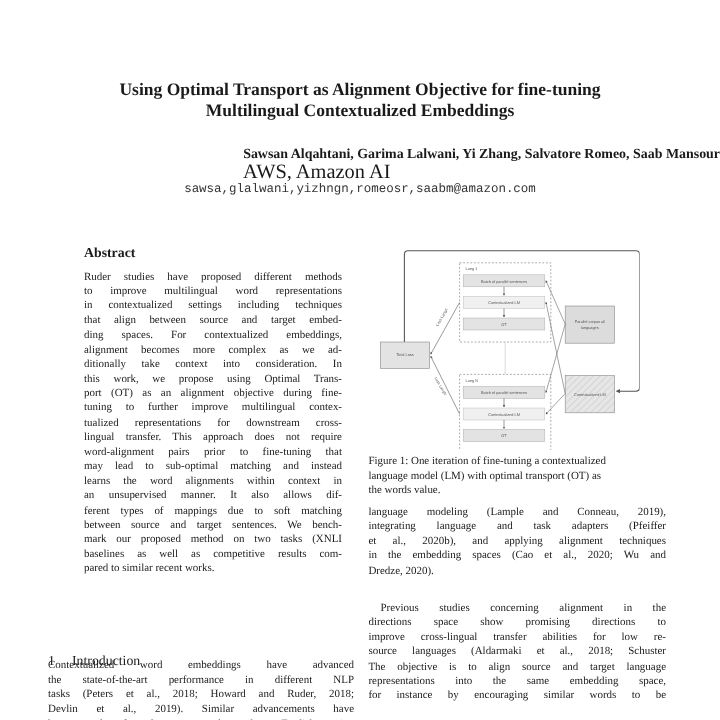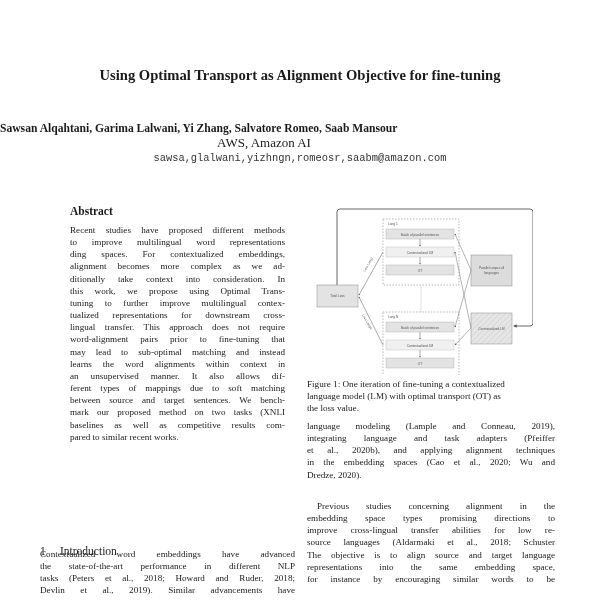--- a/index.html
+++ b/index.html
@@ -1,22 +1,22 @@
 <!DOCTYPE html>
 <html><head>
 <meta charset="utf-8">
 <style>
   html, body { margin:0; padding:0; background:#ffffff; }
   body { width:600px; height:600px; overflow:hidden; position:relative;
          font-family: "Liberation Serif", "DejaVu Serif", serif; color:#1a1a1a; }
   .abs { position:absolute; }
   .title { left:0; width:600px; top:66px; text-align:center; font-weight:bold;
            font-size:14.6px; line-height:18px; }
-  .authors { left:0; width:600px; top:122px; text-align:left; font-weight:bold; font-size:11.6px; line-height:14px; }
-  .affil { left:0; width:528px; top:136px; text-align:center; font-size:13px; line-height:14px; }
+  .authors { left:0; width:600px; top:122px; text-align:right; font-weight:bold; font-size:11.6px; line-height:14px; }
+  .affil { left:0; width:528px; top:136px; text-align:center; font-size:17px; line-height:14px; }
   .emails { left:0; width:600px; top:151px; text-align:center; font-family:Liberation Mono, monospace;
             font-size:10.4px; line-height:14px; color:#333; }
   .abs-head { left:70px; width:215px; top:205px; font-weight:bold; font-size:11.5px; }
   .para { font-size:9.15px; line-height:12.15px; text-align:justify; }
   .para .ln { display:block; text-align:justify; text-align-last:justify; white-space:nowrap; }
   .para .ln.last { text-align-last:left; }
   .abstract { left:70px; width:215px; top:224px; }
   .intro-head { left:40px; top:545px; font-weight:normal; font-size:11.5px; }
   .intro-head .num { display:inline-block; width:20px; }
   .intro { left:40px; width:255px; top:548px; }
@@ -26,33 +26,37 @@
   .caption { left:307px; width:248px; top:378px; font-size:9.15px; line-height:12.15px; }
   .figure { left:308px; top:205px; width:225px; height:170px; }
   .figure svg { width:225px; height:170px; }
   .fig-txt { font-family:"Liberation Sans","DejaVu Sans",sans-serif; font-size:3.2px; fill:#555; }
 </style>
 </head>
 <body>
 
 <div class="abs title">
   <div>Using Optimal Transport as Alignment Objective for fine-tuning</div>
+  <div>Multilingual Contextualized Embeddings</div>
 </div>
 <div class="abs authors">Sawsan Alqahtani, Garima Lalwani, Yi Zhang, Salvatore Romeo, Saab Mansour</div>
 <div class="abs affil">AWS, Amazon AI</div>
 <div class="abs emails">sawsa,glalwani,yizhngn,romeosr,saabm@amazon.com</div>
 
 <div class="abs abs-head">Abstract</div>
 <div class="abs para abstract">
-  <span class="ln">Recent studies have proposed different methods</span>
+  <span class="ln">Ruder studies have proposed different methods</span>
   <span class="ln">to improve multilingual word representations</span>
+  <span class="ln">in contextualized settings including techniques</span>
+  <span class="ln">that align between source and target embed-</span>
   <span class="ln">ding spaces. For contextualized embeddings,</span>
   <span class="ln">alignment becomes more complex as we ad-</span>
   <span class="ln">ditionally take context into consideration. In</span>
   <span class="ln">this work, we propose using Optimal Trans-</span>
+  <span class="ln">port (OT) as an alignment objective during fine-</span>
   <span class="ln">tuning to further improve multilingual contex-</span>
   <span class="ln">tualized representations for downstream cross-</span>
   <span class="ln">lingual transfer. This approach does not require</span>
   <span class="ln">word-alignment pairs prior to fine-tuning that</span>
   <span class="ln">may lead to sub-optimal matching and instead</span>
   <span class="ln">learns the word alignments within context in</span>
   <span class="ln">an unsupervised manner. It also allows dif-</span>
   <span class="ln">ferent types of mappings due to soft matching</span>
   <span class="ln">between source and target sentences. We bench-</span>
   <span class="ln">mark our proposed method on two tasks (XNLI</span>
@@ -128,31 +132,31 @@
     <line x1="163" y1="65" x2="147" y2="29" stroke="#666" stroke-width="0.5" marker-end="url(#arr)"></line>
     <line x1="163" y1="65" x2="147" y2="122" stroke="#666" stroke-width="0.5" marker-end="url(#arr)"></line>
     <line x1="163" y1="123" x2="147" y2="47" stroke="#666" stroke-width="0.5" marker-end="url(#arr)"></line>
     <line x1="163" y1="123" x2="147" y2="140" stroke="#666" stroke-width="0.5" marker-end="url(#arr)"></line>
   </svg>
 </div>
 
 <div class="abs caption">
   <div>Figure 1: One iteration of fine-tuning a contextualized</div>
   <div>language model (LM) with optimal transport (OT) as</div>
-  <div>the loss value.</div>
+  <div>the words value.</div>
 </div>
 
 <div class="abs para right1">
   <span class="ln">language modeling (Lample and Conneau, 2019),</span>
   <span class="ln">integrating language and task adapters (Pfeiffer</span>
   <span class="ln">et al., 2020b), and applying alignment techniques</span>
   <span class="ln">in the embedding spaces (Cao et al., 2020; Wu and</span>
   <span class="ln last">Dredze, 2020).</span>
 </div>
 <div class="abs para right2">
   <span class="ln indent">Previous studies concerning alignment in the</span>
-  <span class="ln">embedding space types promising directions to</span>
+  <span class="ln">directions space show promising directions to</span>
   <span class="ln">improve cross-lingual transfer abilities for low re-</span>
   <span class="ln">source languages (Aldarmaki et al., 2018; Schuster</span>
   <span class="ln">The objective is to align source and target language</span>
   <span class="ln">representations into the same embedding space,</span>
   <span class="ln">for instance by encouraging similar words to be</span>
 </div>
 
 </body></html>

